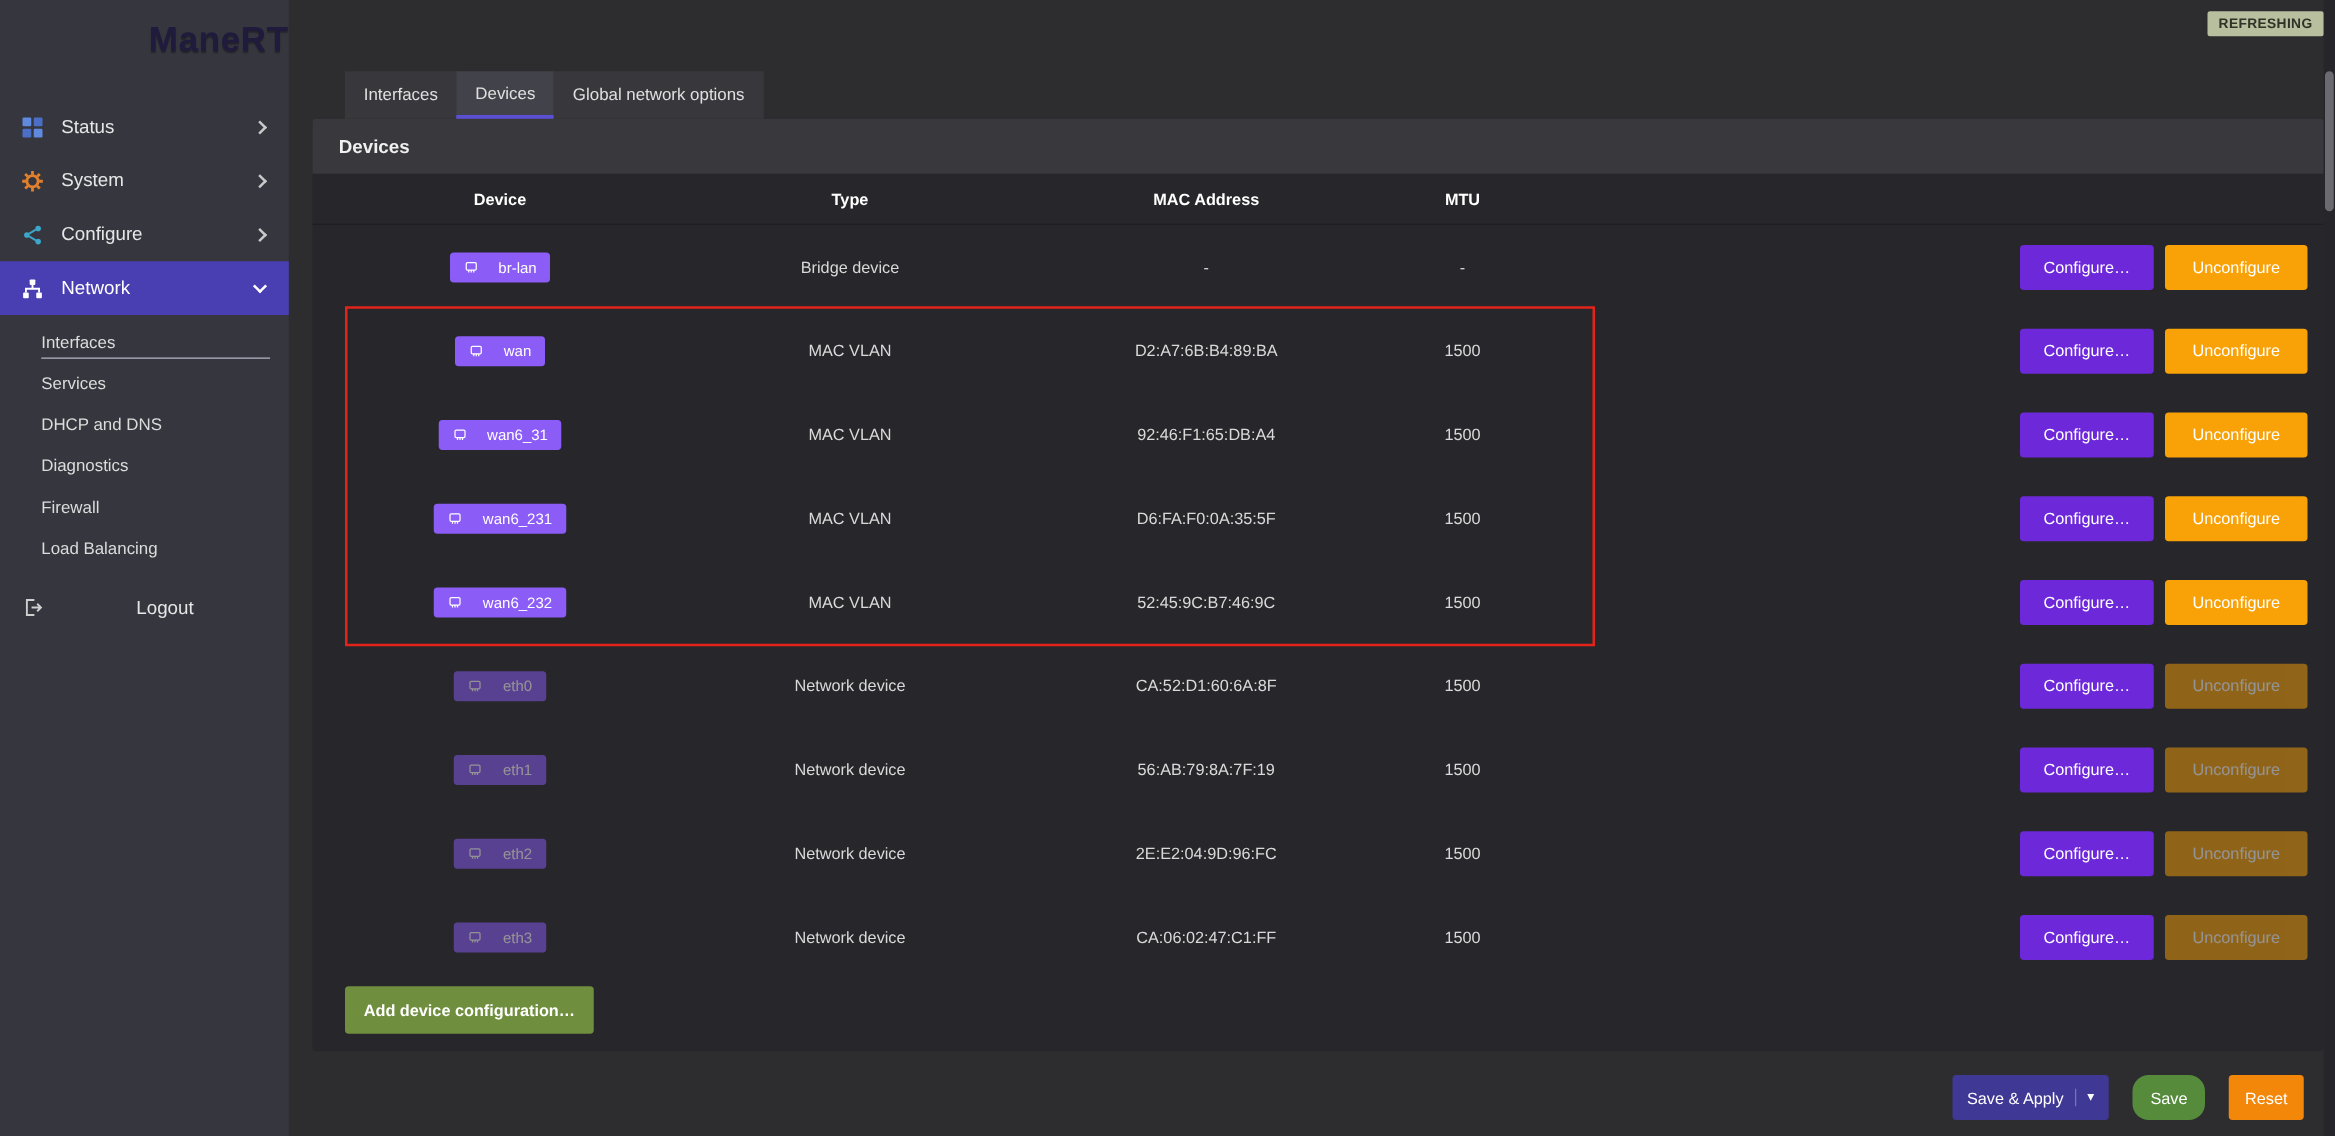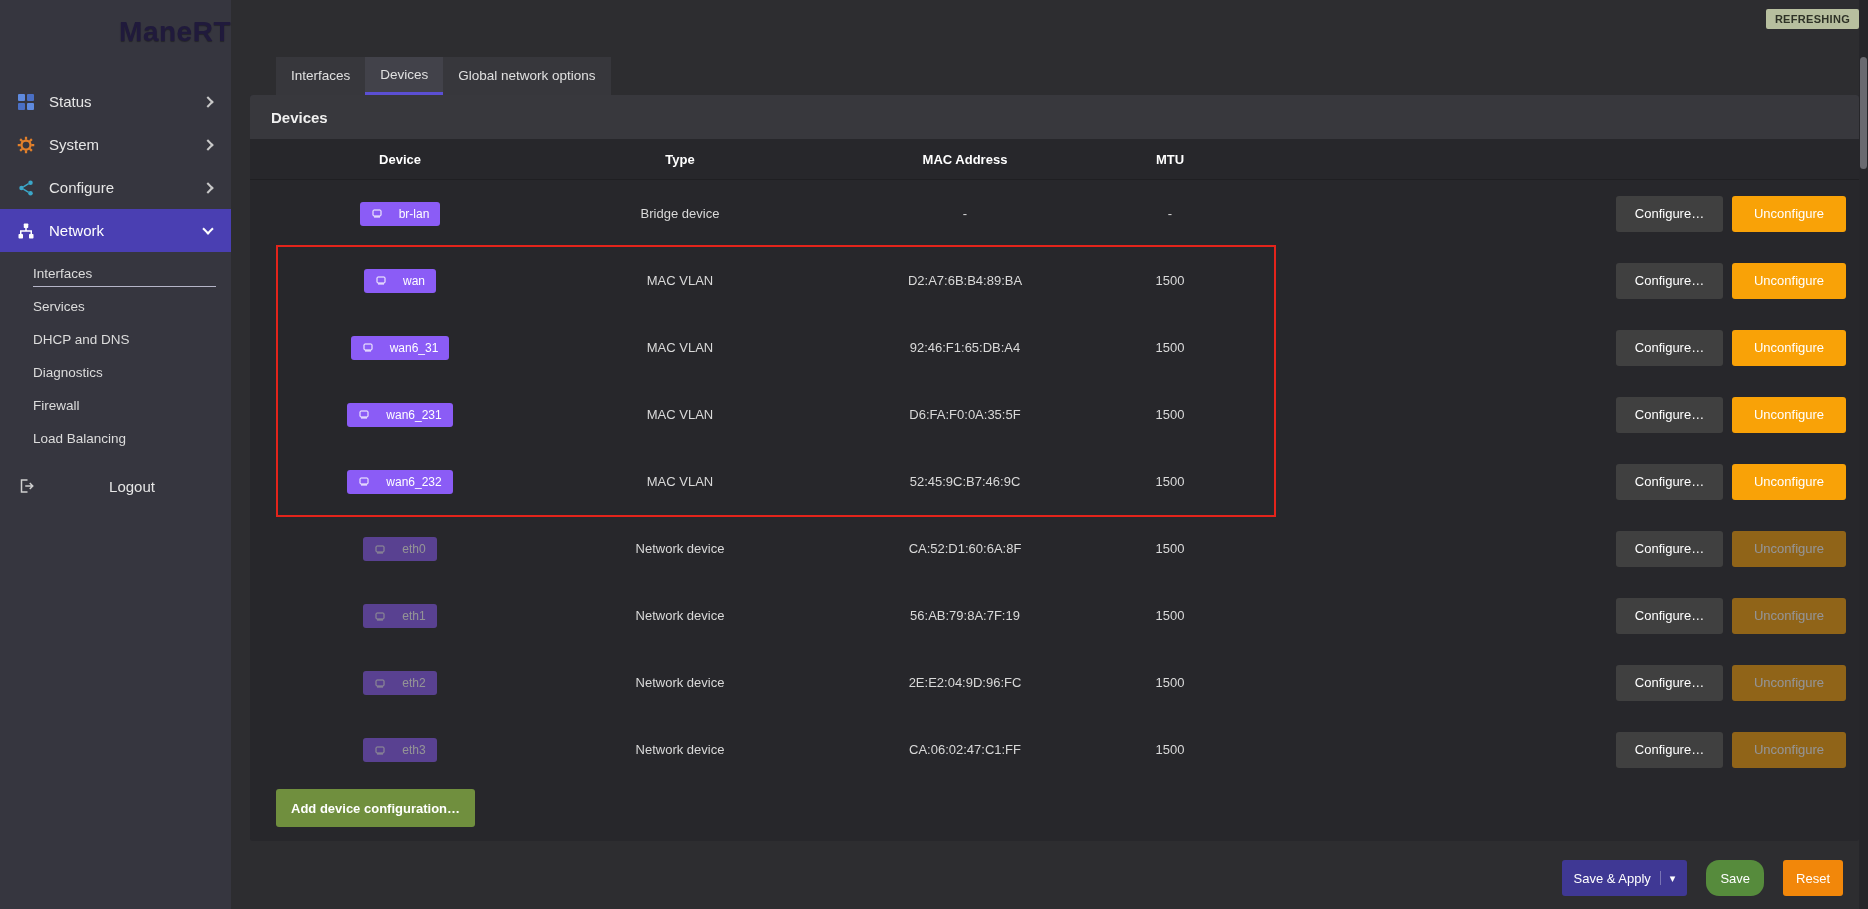--- a/index.html
+++ b/index.html
@@ -74,30 +74,30 @@
   .thead { height:41px; font-weight:bold; font-size:13px; color:#ffffff; border-bottom:1px solid #1f1f22; }
   .th, .cell { text-align:center; }
   .row { height:67px; font-size:13px; color:#d9d9d9; }
   .cell-actions { display:flex; justify-content:flex-end; gap:9px; padding-right:13px; }
 
   .btn {
     border:none; border-radius:3px; color:#fff;
     font-family:inherit; font-size:13px; cursor:pointer;
     display:inline-flex; align-items:center; justify-content:center;
   }
-  .btn-configure   { background:#404040; width:107px; height:36px;text-align:center; }
+  .btn-configure   { background:#6d28d9; width:107px; height:36px;text-align:center; }
   .btn-unconfigure { background:#f9a207; width:114px; height:36px; }
   .btn-unconfigure.disabled { opacity:.5; cursor:default; }
 
   .badge {
     background:#8b5cf6; color:#fff; font-size:12px;
     padding:5px 11px; border-radius:3px; border:none; cursor:pointer;
     display:inline-flex; align-items:center; gap:16px; font-family:inherit;
   }
-  .badge.dimmed { opacity:.5;align-items:flex-end; }
+  .badge.dimmed { opacity:.5; }
   .badge-icon { display:flex; }
 
   .panel-footer { padding:6px 0 14px 26px; }
   .btn-add { background:#708f3e; height:38px; padding:0 15px; font-weight:bold; }
 
   .actions {
     display:flex; justify-content:flex-end; align-items:center;
     gap:19px; margin-top:19px; padding-right:16px;
   }
   .btn-save-apply { background:#3f3894; height:36px; padding:0 12px; gap:9px; }

